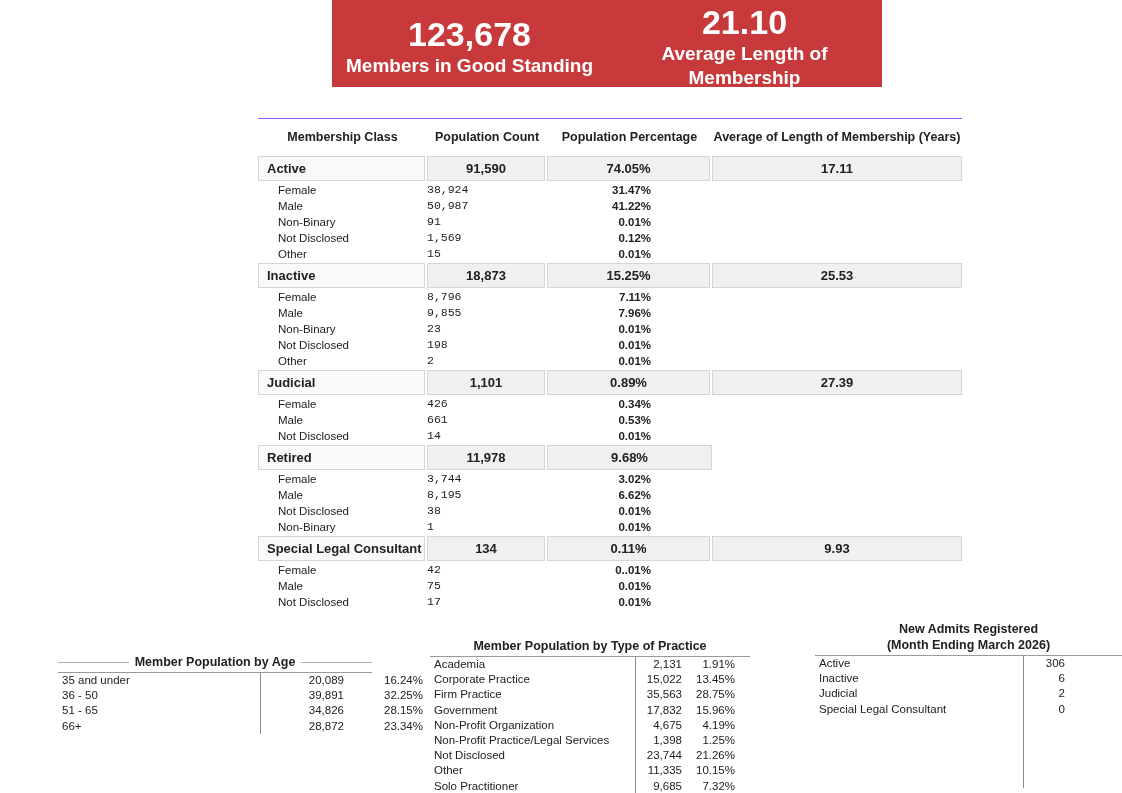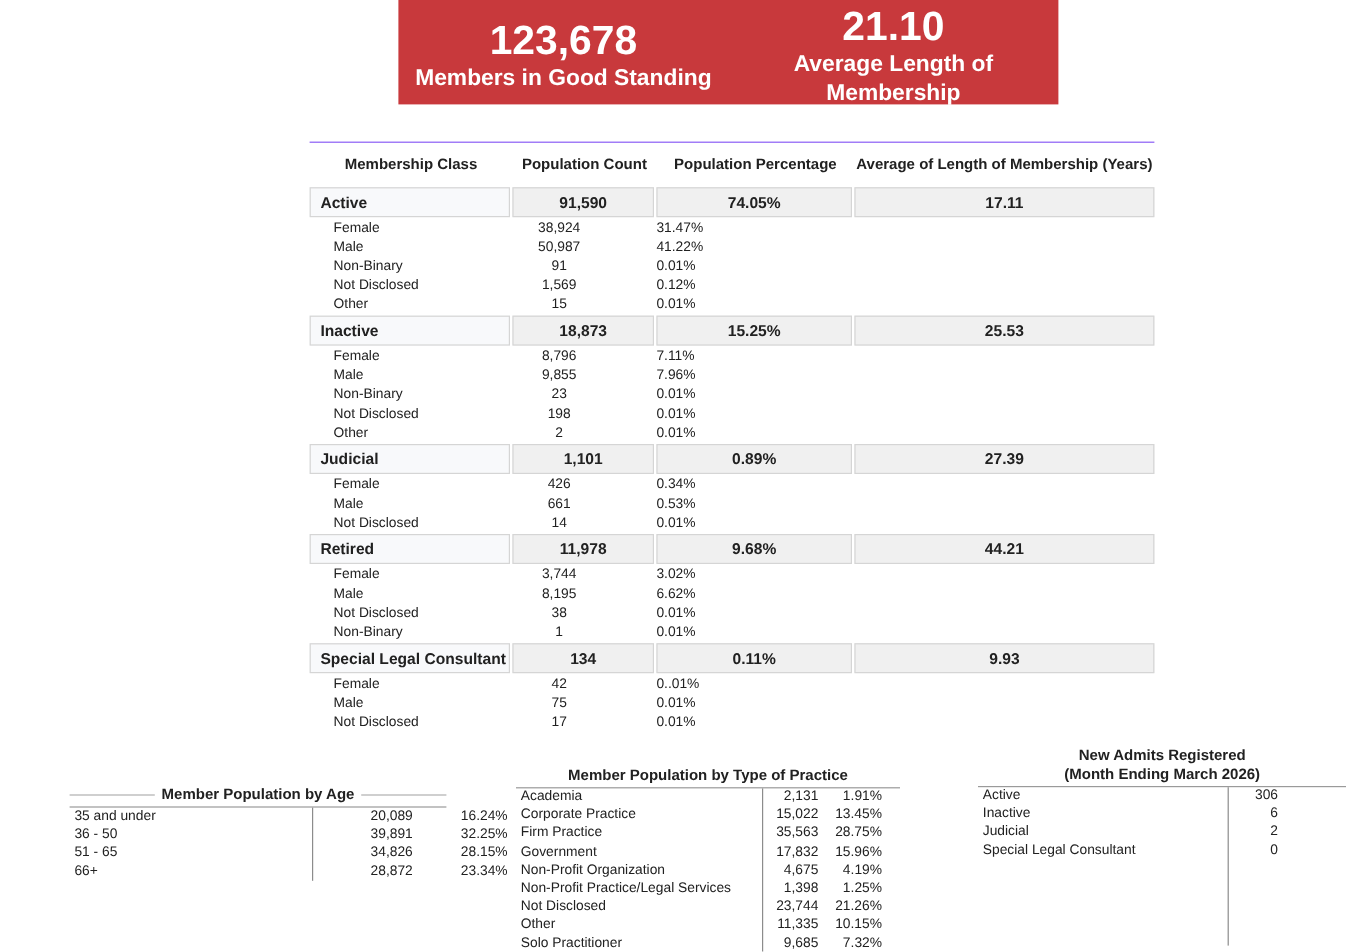--- a/index.html
+++ b/index.html
@@ -35,22 +35,22 @@
     display:flex; align-items:center; justify-content:center;
     border:1px solid #d5d5d5; background:#f0f0f0; margin-right:2px;
   }
   .cc:last-child { margin-right:0; }
   .cc-name { justify-content:flex-start; padding-left:8px; background:#f8f9fb; }
   .sub-row {
     display:grid; grid-template-columns:169px 120px 165px 250px;
     height:16px; line-height:16px; font-size:11.5px;
   }
   .sc-label { padding-left:20px; white-space:nowrap; }
-  .sc-count { text-align:center; padding-right:42px; }
-  .sc-pct   { text-align:left; padding-right:61px; }
+  .sc-count { text-align:left; padding-right:42px;font-family:Liberation Mono, monospace; }
+  .sc-pct   { text-align:right; padding-right:61px;font-weight:bold; }
 
   
   .bt { position:absolute; font-size:11.5px; }
   .bt-age      { left:58px;  top:640px; width:314px;margin-top:14px; }
   .bt-practice { left:430px; top:638px; width:320px; }
   .bt-admits   { left:815px; top:621px; width:307px; }
   .bt-title { font-weight:bold; font-size:12.5px; text-align:center; line-height:16px; white-space:nowrap; }
   .bt-title-flex { display:flex; align-items:center; }
   .bt-title-flex .t-line { flex:1; height:1px; background:#b0b0b0; }
   .bt-title-flex .bt-title { padding:0 6px; }
@@ -184,21 +184,20 @@
         <div class="sub-row">
           <div class="sc-label">Not Disclosed</div>
           <div class="sc-count">14</div>
           <div class="sc-pct">0.01%</div>
           <div class="sc-avg"></div>
         </div>
         <div class="class-row">
           <div class="cc cc-name">Retired</div>
           <div class="cc">11,978</div>
           <div class="cc">9.68%</div>
-          <div class="cc">44.21</div>
         </div>
         <div class="sub-row">
           <div class="sc-label">Female</div>
           <div class="sc-count">3,744</div>
           <div class="sc-pct">3.02%</div>
           <div class="sc-avg"></div>
         </div>
         <div class="sub-row">
           <div class="sc-label">Male</div>
           <div class="sc-count">8,195</div>

